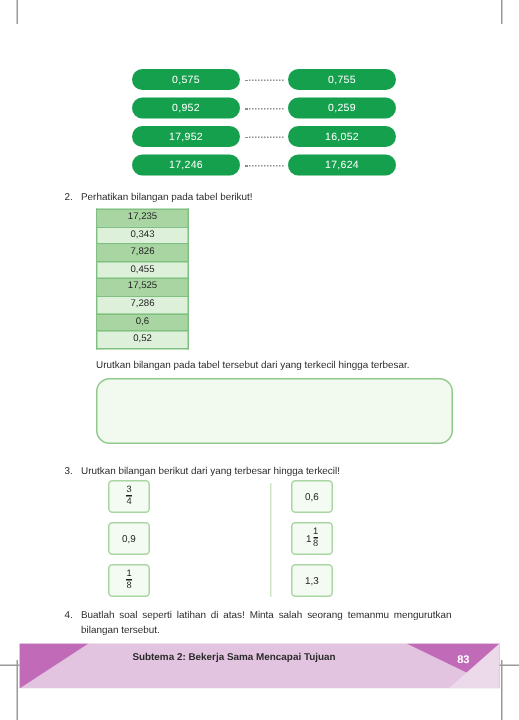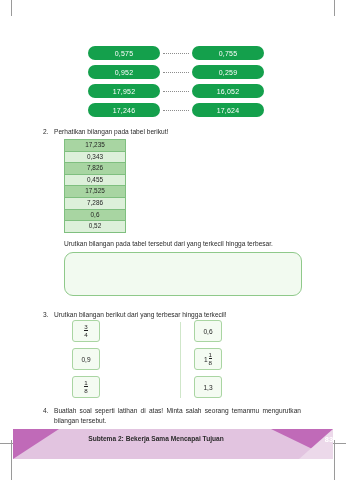--- a/index.html
+++ b/index.html
@@ -202,21 +202,21 @@
     position: absolute;
     left: 0; right: 0; top: 6px;
     text-align: center;
     padding-right: 34px;
     font-size: 6.6px;
     font-weight: bold;
     color: #2b2b2b;
   }
   .page-number {
     position: absolute;
-    right: 0;
+    right: 20px;
     top: 6px;
     font-size: 7.4px;
     font-weight: bold;
     color: #ffffff;
   }
   .footer-rule {
     position: absolute;
     left: 13px;
     top: 459px;
     width: 320px;

